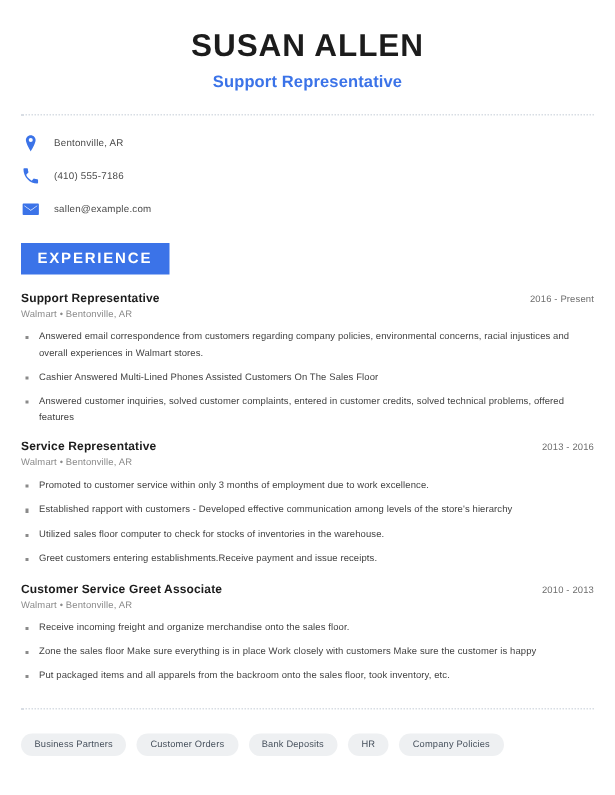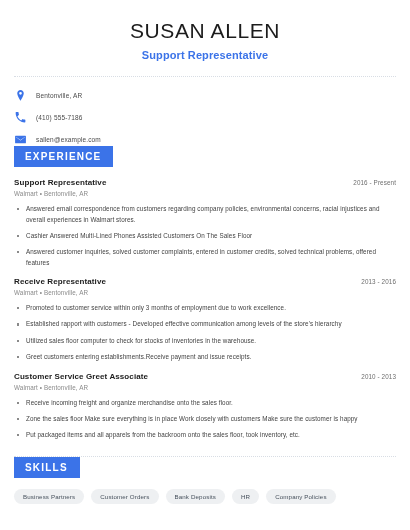--- a/index.html
+++ b/index.html
@@ -18,21 +18,21 @@
     position: relative;
   }
 
   
   .header {
     text-align: center;
     padding-top: 19px;
   }
   .name {
     font-size: 21px;
-    font-weight: normal;
+    font-weight: bold;
     letter-spacing: 0.6px;
     color: #1c1c1c;
     line-height: 1.15;
   }
   .job-title {
     font-size: 11px;
     font-weight: bold;
     color: #3b73e8;
     margin-top: 6px;
     letter-spacing: 0.1px;
@@ -66,21 +66,21 @@
     color: #3b73e8;
   }
   .c-icon svg { display: block; }
   .c-text {
     font-size: 6.5px;
     color: #4a4a4a;
     letter-spacing: 0.15px;
   }
 
   
-  .section { }
+  .section { margin-top: 16px; }
   .badge {
     display: inline-block;
     background: #3b73e8;
     color: #ffffff;
     font-size: 10px;
     font-weight: bold;
     letter-spacing: 1.2px;
     padding: 5px 12px 5px 11px;
   }
 
@@ -203,21 +203,21 @@
         <div class="company">Walmart • Bentonville, AR</div>
         <ul class="bullets">
           <li>Answered email correspondence from customers regarding company policies, environmental concerns, racial injustices and overall experiences in Walmart stores.</li>
           <li>Cashier Answered Multi-Lined Phones Assisted Customers On The Sales Floor</li>
           <li>Answered customer inquiries, solved customer complaints, entered in customer credits, solved technical problems, offered features</li>
         </ul>
       </div>
 
       <div class="job">
         <div class="job-head">
-          <span class="role">Receive Representative</span>
+          <span class="role">Service Representative</span>
           <span class="dates">2013 - 2016</span>
         </div>
         <div class="company">Walmart • Bentonville, AR</div>
         <ul class="bullets">
           <li>Promoted to customer service within only 3 months of employment due to work excellence.</li>
           <li>Established rapport with customers - Developed effective communication among levels of the store's hierarchy</li>
           <li>Utilized sales floor computer to check for stocks of inventories in the warehouse.</li>
           <li>Greet customers entering establishments.Receive payment and issue receipts.</li>
         </ul>
       </div>
@@ -234,21 +234,20 @@
           <li>Put packaged items and all apparels from the backroom onto the sales floor, took inventory, etc.</li>
         </ul>
       </div>
 
     </div>
   </div>
 
   <div class="divider"></div>
 
   <div class="section">
-    <div class="badge">SKILLS</div>
     <div class="skills-wrap">
       <span class="chip">Business Partners</span>
       <span class="chip">Customer Orders</span>
       <span class="chip">Bank Deposits</span>
       <span class="chip">HR</span>
       <span class="chip">Company Policies</span>
 
     </div>
   </div>
 

